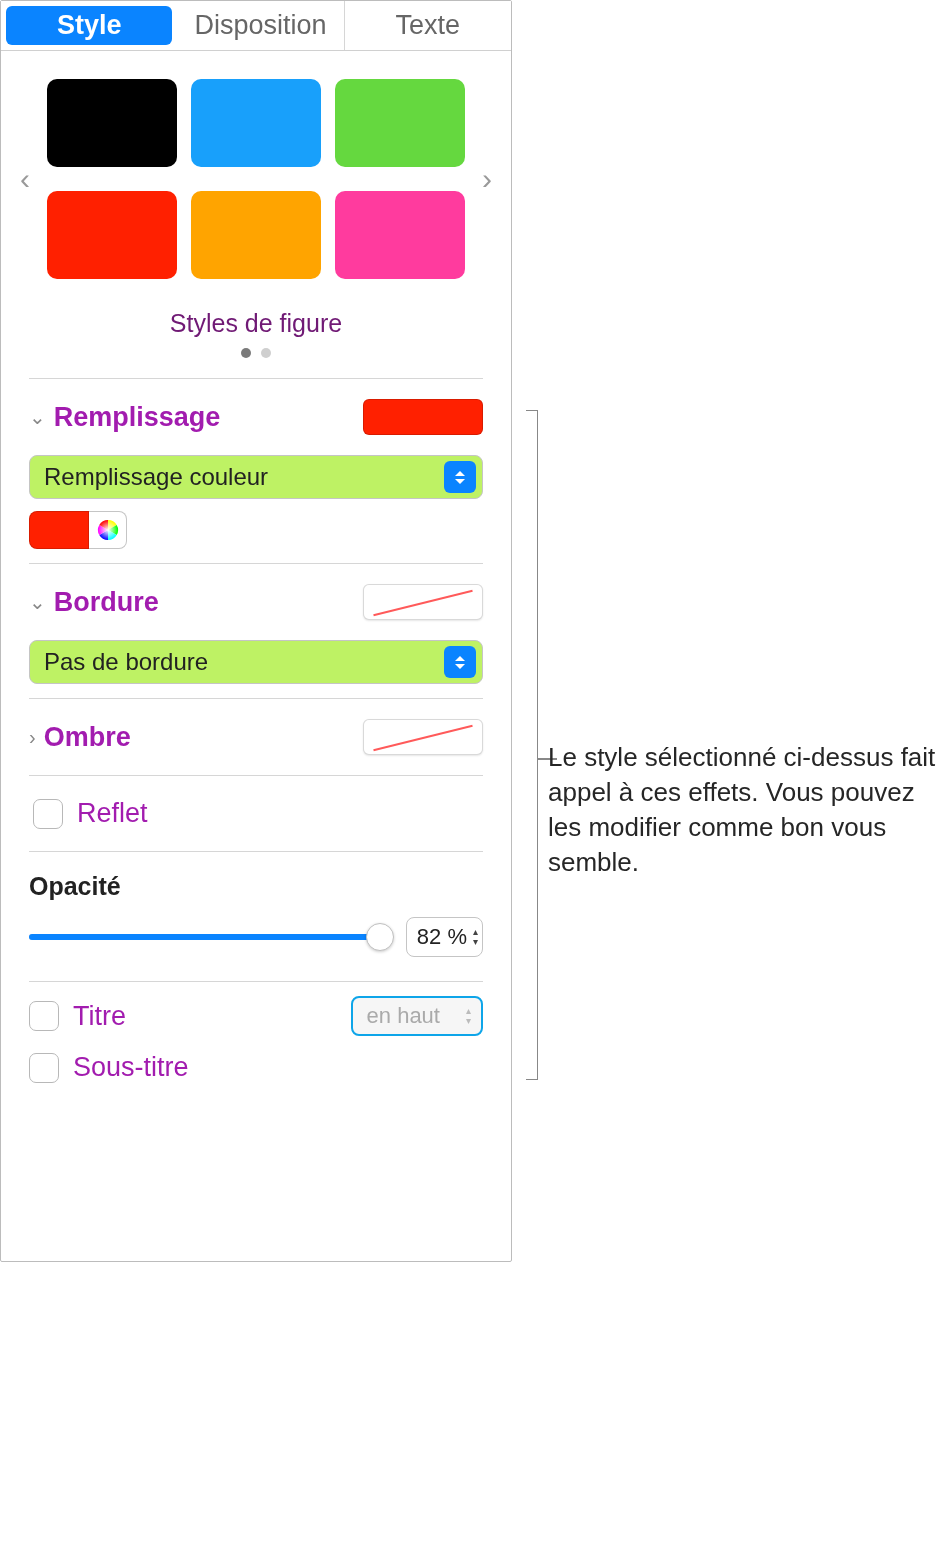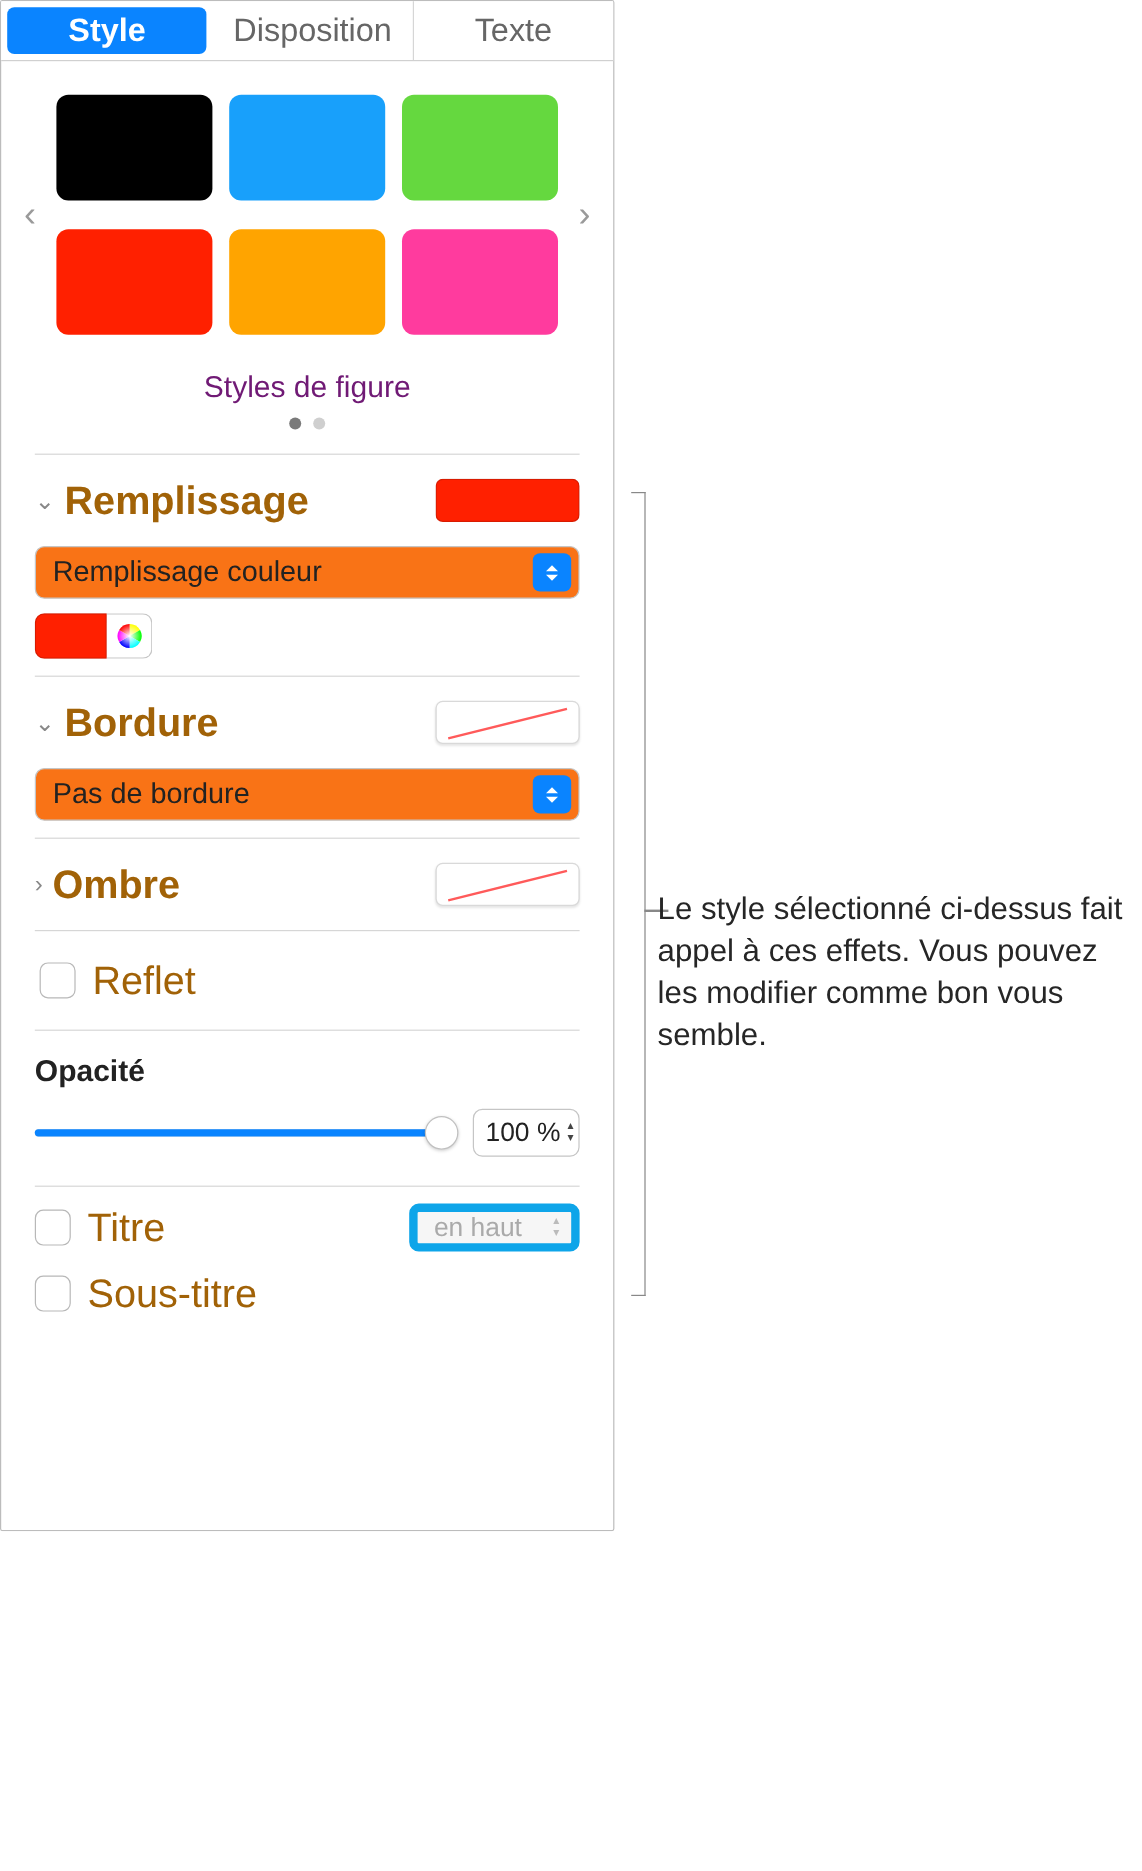--- a/index.html
+++ b/index.html
@@ -83,22 +83,22 @@
 .dot.active { background: #7a7a7a; }
 .divider { height: 1px; background: #d6d6d6; margin: 0 28px; }
 .section { padding: 14px 28px; }
 .row {
   display: flex;
   align-items: center;
   justify-content: space-between;
   min-height: 48px;
 }
 .label {
-  font-size: 33px;
-  color: #a16207;
+  font-size: 27px;
+  color: #a21caf;
   font-weight: 600;
 }
 .disclosure {
   display: flex;
   align-items: center;
   gap: 8px;
 }
 .disclosure .chev { font-size: 20px; color: #888; }
 .color-well {
   width: 120px;
@@ -122,21 +122,21 @@
 }
 .select {
   display: flex;
   align-items: center;
   justify-content: space-between;
   height: 44px;
   border: 1px solid #c5c5c5;
   border-radius: 8px;
   padding: 0 6px 0 14px;
   font-size: 24px;
-  background: #f97316;
+  background: #bef264;
   margin-top: 14px;
 }
 .select .stepper-btn {
   width: 32px;
   height: 32px;
   background: #0a84ff;
   border-radius: 6px;
   display: flex;
   flex-direction: column;
   align-items: center;
@@ -244,21 +244,21 @@
 }
 .title-row {
   display: flex;
   align-items: center;
   gap: 14px;
   margin-bottom: 16px;
 }
 .title-select {
   margin-left: auto;
   height: 40px;
-  border: 7px solid #0ea5e9;
+  border: 2px solid #0ea5e9;
   border-radius: 8px;
   padding: 0 10px 0 14px;
   font-size: 22px;
   color: #aaa;
   display: flex;
   align-items: center;
   gap: 20px;
   background: #f6f6f6;
 }
 .title-select .mini-stepper span { color: #bbb; }
@@ -417,21 +417,21 @@
 
     <div class="opacity-block">
       <div class="opacity-label">Opacité</div>
       <div class="opacity-row">
         <div class="slider">
           <div class="track"></div>
           <div class="fill"></div>
           <div class="thumb"></div>
         </div>
         <div class="opacity-value">
-          <span>100 %</span>
+          <span>82 %</span>
           <div class="mini-stepper">
             <span>▴</span>
             <span>▾</span>
           </div>
         </div>
       </div>
     </div>
 
     <div class="divider"></div>
 

